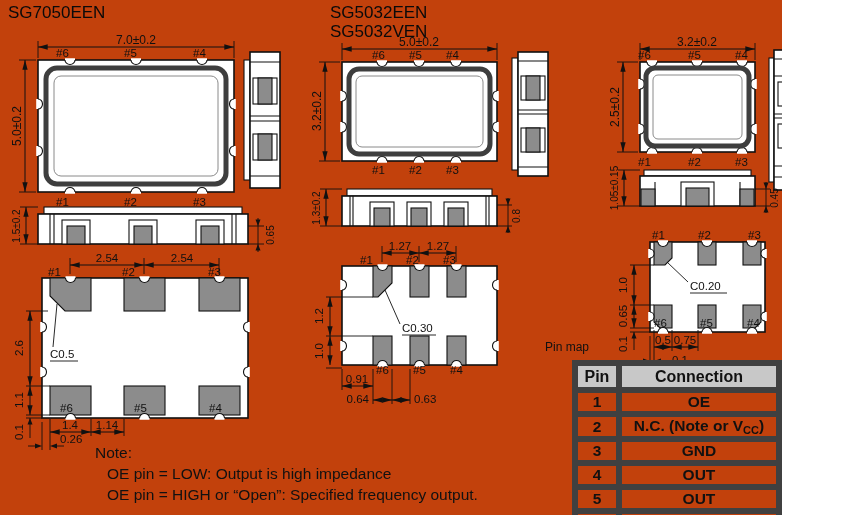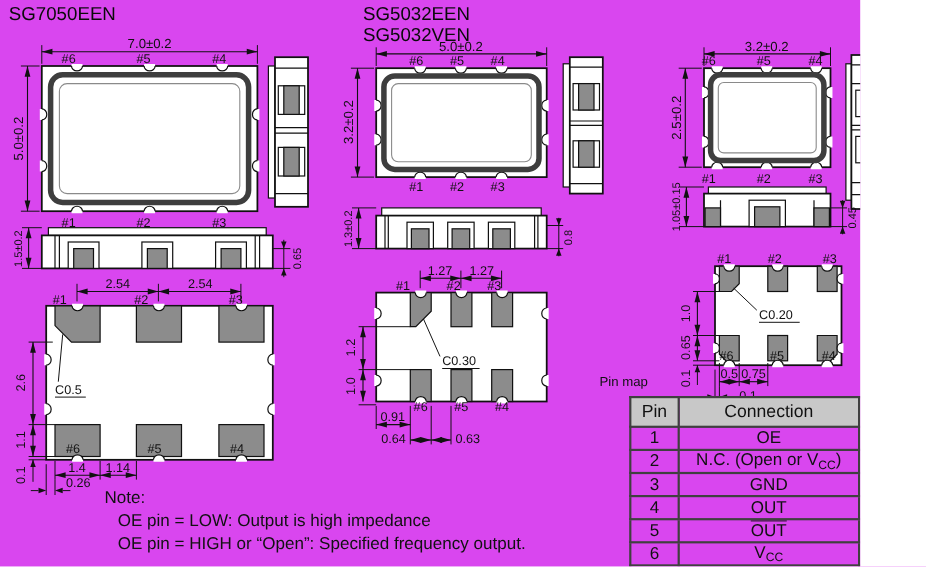--- a/index.html
+++ b/index.html
@@ -1,38 +1,38 @@
 <!DOCTYPE html>
 <html><head>
 <meta charset="utf-8">
 <style>
   *{margin:0;padding:0;box-sizing:border-box}
   html,body{background:#fff}
   body{font-family:"Liberation Sans",sans-serif;color:#111}
-  .canvas{position:relative;width:782px;height:515px;background:#d946ef;overflow:hidden}
+  .canvas{position:relative;width:782px;height:515px;background:#c2410c;overflow:hidden}
   .abs{position:absolute}
   .pkg-title{font-size:17px;line-height:19px;color:#0a0a0a}
   svg{overflow:visible}
   svg text{font-family:"Liberation Sans",sans-serif;font-size:11.5px;fill:#111}
   svg text.dim-t{font-size:12px}
   svg text.dim-s{font-size:10px}
   .dim{stroke:#111;stroke-width:1;fill:none}
   .ext{stroke:#111;stroke-width:0.9;fill:none}
   .body-o{fill:#fff;stroke:#111;stroke-width:1.6}
   .cav{fill:#fff;stroke:#3e3e3e;stroke-width:5}
   .cav2{fill:none;stroke:#8a8a8a;stroke-width:1}
   .pad{fill:#8c8c8c;stroke:#111;stroke-width:1.1}
   .frame{fill:#fff;stroke:#111;stroke-width:1.1}
   .ln{stroke:#111;stroke-width:1.1;fill:none}
   .er{stroke:#fff;stroke-width:3.6;fill:none}
   .notch{fill:#fff;stroke:#111;stroke-width:1.1}
   .arr{fill:#111;stroke:none}
   .pinmap-title{font-size:12px}
   table.pinmap{border-collapse:collapse;text-align:center;table-layout:fixed}
-  table.pinmap th,table.pinmap td{border:2px solid #404040;font-weight:400;overflow:hidden;white-space:nowrap}
+  table.pinmap th,table.pinmap td{border:6px solid #404040;font-weight:700;overflow:hidden;white-space:nowrap}
   table.pinmap th{background:#c8c8c8;font-size:16px;height:27px}
   table.pinmap td{font-size:15.5px;height:21px}
   .col-pin{width:63px}
   .col-conn{width:195px}
   .sub{font-size:11px;vertical-align:-3px}
   .ovl{text-decoration:overline}
   .note-title{font-size:15.5px;line-height:20px}
   .note-line{font-size:15.5px;line-height:21px}
 </style>
 </head>
@@ -417,21 +417,21 @@
       <th class="col-conn">Connection</th>
     </tr>
   </thead>
   <tbody>
     <tr>
       <td>1</td>
       <td>OE</td>
     </tr>
     <tr>
       <td>2</td>
-      <td><span>N.C. (Open or V</span><span class="sub">CC</span><span>)</span></td>
+      <td><span>N.C. (Note or V</span><span class="sub">CC</span><span>)</span></td>
     </tr>
     <tr>
       <td>3</td>
       <td>GND</td>
     </tr>
     <tr>
       <td>4</td>
       <td>OUT</td>
     </tr>
     <tr>

